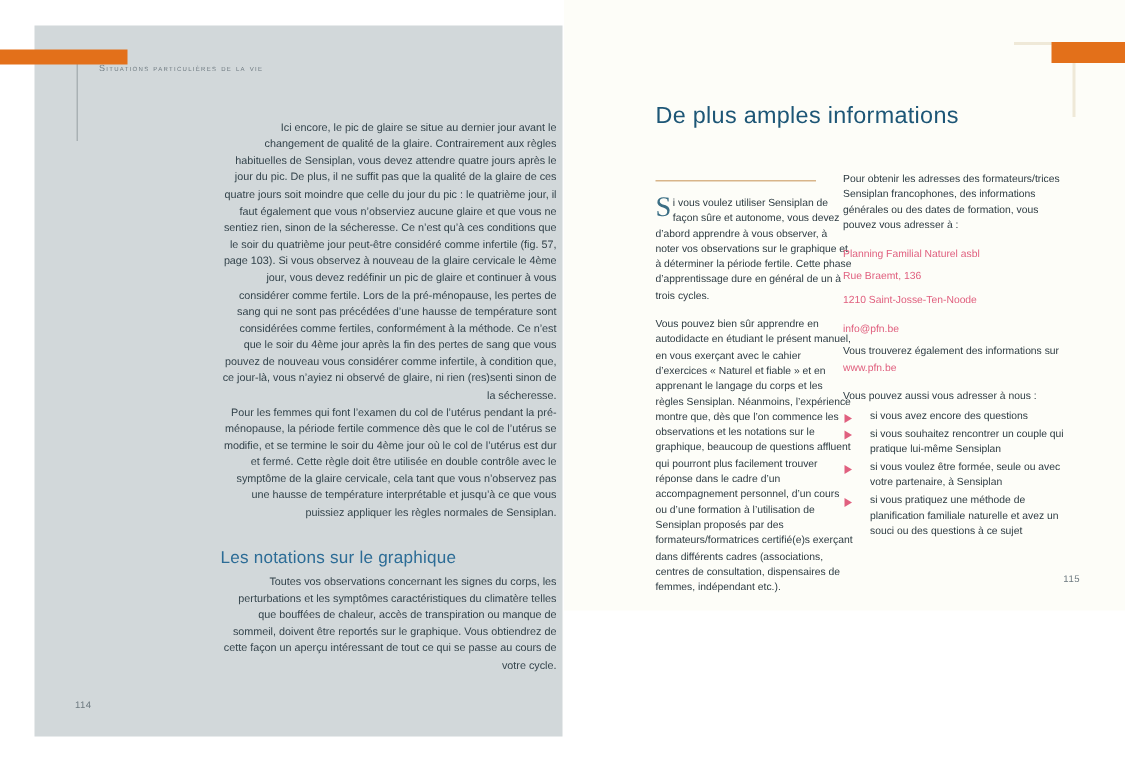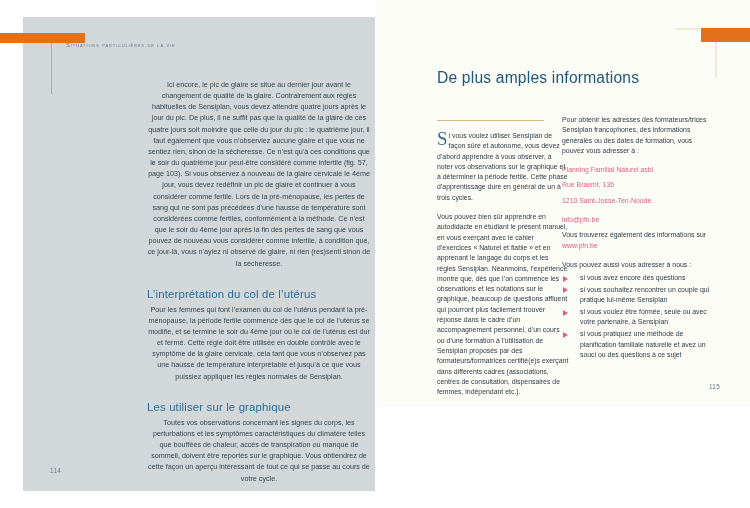--- a/index.html
+++ b/index.html
@@ -62,21 +62,21 @@
     position: absolute;
     left: 124px;
     top: 62px;
     width: 224px;
   }
   .body-p {
     font-size: 7.2px;
     line-height: 11.15px;
     color: #33434b;
     margin: 0 0 0 0;
-    text-align: center;
+    text-align: right;
   }
   .sec-h {
     font-size: 11.4px;
     line-height: 14px;
     color: #2c6c96;
     margin: 18px 0 3px 0;
     font-weight: normal;
     letter-spacing: 0.15px;
   }
   #page-num-left {
@@ -223,24 +223,23 @@
 
   <div id="left-page">
 
     <div id="left-vrule"></div>
 
     <div id="left-header"><span><span style="font-size: 7.9px;">S</span><span style="font-size: 6.3px;">I</span><span style="font-size: 6.3px;">T</span><span style="font-size: 6.3px;">U</span><span style="font-size: 6.3px;">A</span><span style="font-size: 6.3px;">T</span><span style="font-size: 6.3px;">I</span><span style="font-size: 6.3px;">O</span><span style="font-size: 6.3px;">N</span><span style="font-size: 6.3px;">S</span><span style="font-size: 6.3px;"> </span><span style="font-size: 6.3px;">P</span><span style="font-size: 6.3px;">A</span><span style="font-size: 6.3px;">R</span><span style="font-size: 6.3px;">T</span><span style="font-size: 6.3px;">I</span><span style="font-size: 6.3px;">C</span><span style="font-size: 6.3px;">U</span><span style="font-size: 6.3px;">L</span><span style="font-size: 6.3px;">I</span><span style="font-size: 6.3px;">È</span><span style="font-size: 6.3px;">R</span><span style="font-size: 6.3px;">E</span><span style="font-size: 6.3px;">S</span><span style="font-size: 6.3px;"> </span><span style="font-size: 6.3px;">D</span><span style="font-size: 6.3px;">E</span><span style="font-size: 6.3px;"> </span><span style="font-size: 6.3px;">L</span><span style="font-size: 6.3px;">A</span><span style="font-size: 6.3px;"> </span><span style="font-size: 6.3px;">V</span><span style="font-size: 6.3px;">I</span><span style="font-size: 6.3px;">E</span></span></div>
 
     <div id="left-col">
       <p class="body-p">Ici encore, le pic de glaire se situe au dernier jour avant le changement de qualité de la glaire. Contrairement aux règles habituelles de Sensiplan, vous devez attendre quatre jours après le jour du pic. De plus, il ne suffit pas que la qualité de la glaire de ces quatre jours soit moindre que celle du jour du pic : le quatrième jour, il faut également que vous n’observiez aucune glaire et que vous ne sentiez rien, sinon de la sécheresse. Ce n’est qu’à ces conditions que le soir du quatrième jour peut-être considéré comme infertile (fig. 57, page 103). Si vous observez à nouveau de la glaire cervicale le 4ème jour, vous devez redéfinir un pic de glaire et continuer à vous considérer comme fertile. Lors de la pré-ménopause, les pertes de sang qui ne sont pas précédées d’une hausse de température sont considérées comme fertiles, conformément à la méthode. Ce n’est que le soir du 4ème jour après la fin des pertes de sang que vous pouvez de nouveau vous considérer comme infertile, à condition que, ce jour-là, vous n’ayiez ni observé de glaire, ni rien (res)senti sinon de la sécheresse.</p>
 
-      <h2 class="sec-h">L’interprétation du col de l’utérus</h2>
       <p class="body-p">Pour les femmes qui font l’examen du col de l’utérus pendant la pré-ménopause, la période fertile commence dès que le col de l’utérus se modifie, et se termine le soir du 4ème jour où le col de l’utérus est dur et fermé. Cette règle doit être utilisée en double contrôle avec le symptôme de la glaire cervicale, cela tant que vous n’observez pas une hausse de température interprétable et jusqu’à ce que vous puissiez appliquer les règles normales de Sensiplan.</p>
 
-      <h2 class="sec-h">Les utiliser sur le graphique</h2>
+      <h2 class="sec-h">Les notations sur le graphique</h2>
       <p class="body-p">Toutes vos observations concernant les signes du corps, les perturbations et les symptômes caractéristiques du climatère telles que bouffées de chaleur, accès de transpiration ou manque de sommeil, doivent être reportés sur le graphique. Vous obtiendrez de cette façon un aperçu intéressant de tout ce qui se passe au cours de votre cycle.</p>
     </div>
 
     <div id="page-num-left">114</div>
   </div>
 
   <div id="left-tab"></div>
 
   <div id="right-page">
 

